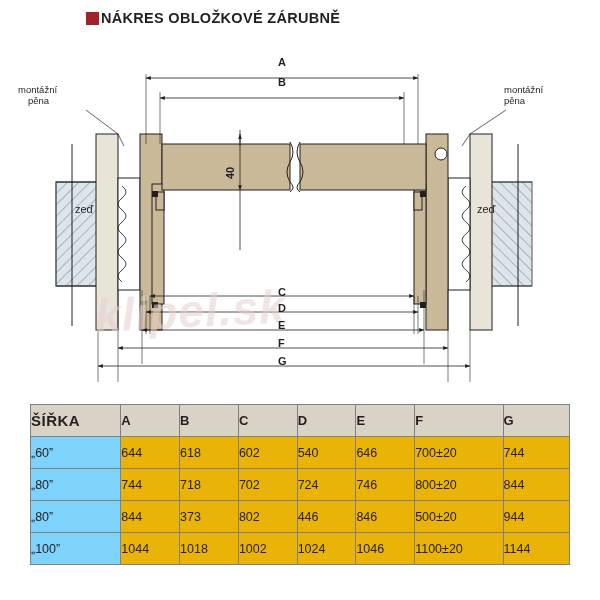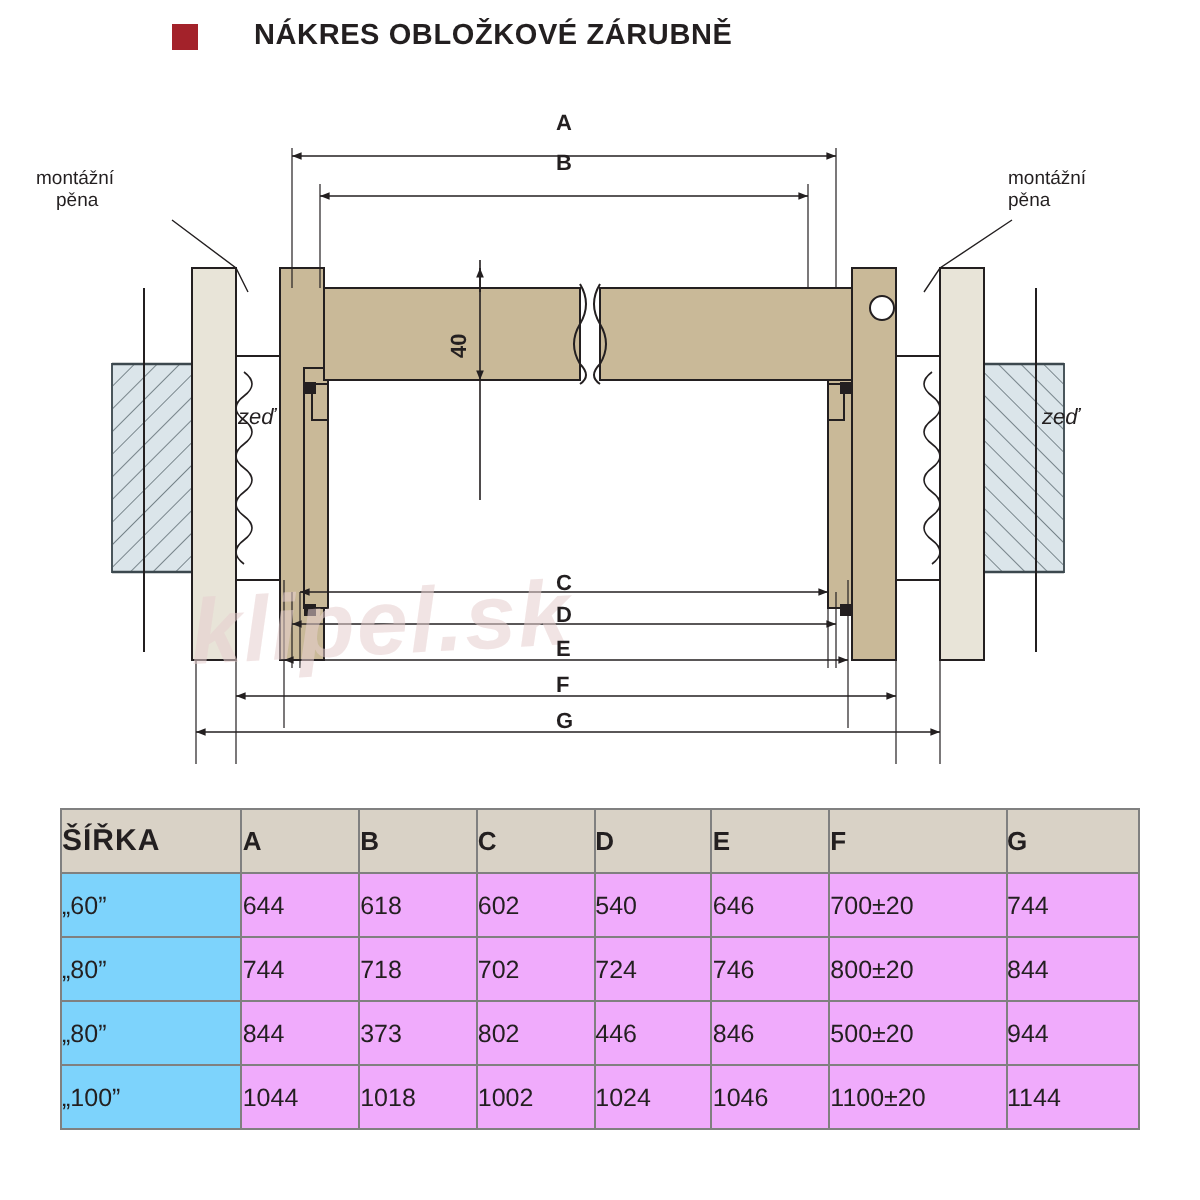--- a/index.html
+++ b/index.html
@@ -7,21 +7,21 @@
     width:600px;height:600px;
     background:#ffffff;
     font-family:"Liberation Sans", sans-serif;
     color:#231f20;
     position:relative;
     overflow:hidden;
   }
   
   .header{
     position:absolute; left:86px; top:10px;
-    display:flex; align-items:center; gap:28px;
+    display:flex; align-items:center; gap:2px;
   }
   .header .bullet{
     width:13px;height:13px;background:#a3222a;display:inline-block;
   }
   .header .title{
     font-size:14.5px;font-weight:bold;letter-spacing:.3px;
   }
 
   
   .canvas{
@@ -35,21 +35,21 @@
     font-size:46px; font-weight:bold; font-style:italic;
     color:#e7cfcf; opacity:.55; letter-spacing:1px;
     transform:rotate(-3deg);
     pointer-events:none;
   }
 
   
   .lbl{
     position:absolute; font-size:9.5px; line-height:11px; color:#231f20;
   }
-  .lbl.ital{font-style:italic;margin-left:44px;}
+  .lbl.ital{}
 
   .dimletter{
     position:absolute; font-size:11px; font-weight:bold; color:#231f20;
   }
 
   
   table{
     position:absolute; left:30px; top:404px;
     border-collapse:collapse;
     width:540px;
@@ -63,21 +63,21 @@
   }
   thead th{
     background:#d9d2c6;
     font-weight:bold;
     font-size:13px;
   }
   thead th.first{
     font-size:15px; letter-spacing:.5px;
   }
   tbody td{
-    background:#f0abfc;
+    background:#eab308;
     font-size:12.5px;
   }
   tbody td.first{
     background:#7dd3fc;
     font-weight:normal;
   }
   col.c0{width:92px;}
   col.cw{width:60px;}
   col.cf{width:90px;}
   col.cg{width:68px;}

